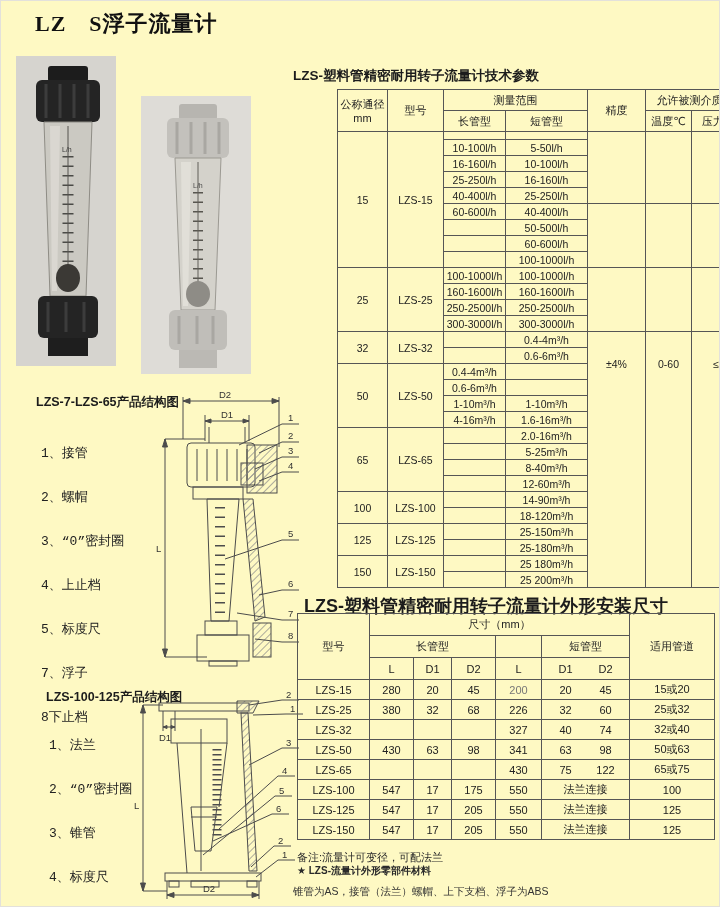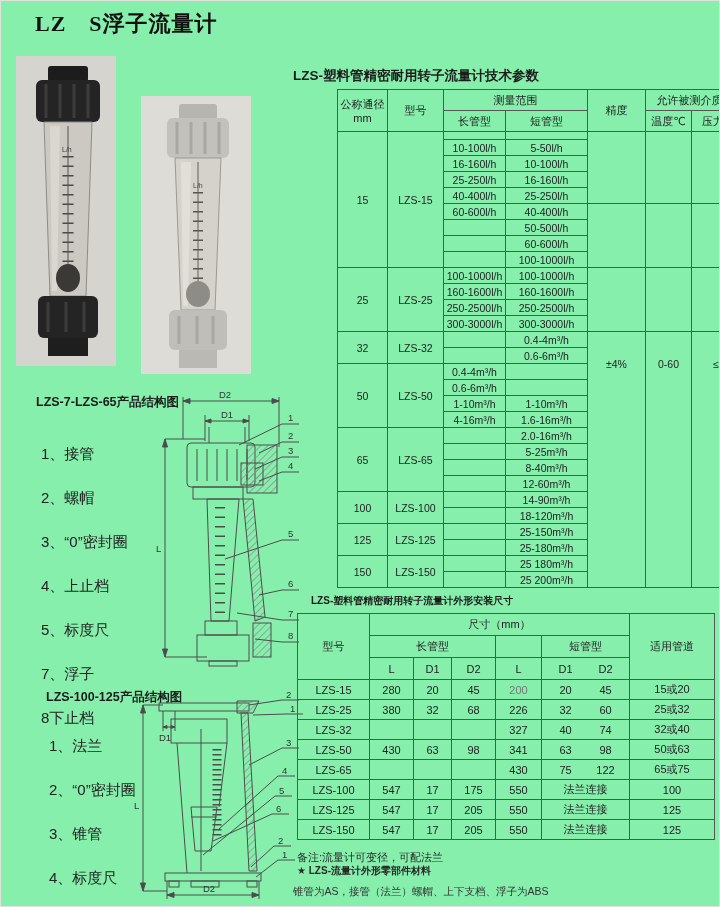--- a/index.html
+++ b/index.html
@@ -1,24 +1,24 @@
 <!DOCTYPE html>
 <html><head>
 <meta charset="utf-8">
 <style>
   html,body{margin:0;padding:0;background:#9a9a9a;}
-  .page{position:relative;width:720px;height:907px;margin:0 auto;background:#86efac;
+  .page{position:relative;width:720px;height:907px;margin:0 auto;background:#fef9c3;
         font-family:"Liberation Sans","DejaVu Sans",sans-serif;color:#2a2a2a;overflow:hidden;
         border:1px solid #e3e1db;box-sizing:border-box;}
   .abs{position:absolute;}
   .page-title{left:34px;top:8px;font-family:"Liberation Serif","DejaVu Serif",serif;
               font-weight:bold;font-size:22px;letter-spacing:1px;color:#111;}
   .tbl-title{font-weight:bold;font-size:13.5px;color:#1c1c1c;white-space:nowrap;}
   .sec-title{font-weight:bold;font-size:12.5px;color:#1c1c1c;white-space:nowrap;}
-  .parts{font-size:15px;line-height:22px;color:#222;white-space:pre-line;}
+  .parts{font-size:13px;line-height:22px;color:#222;white-space:pre-line;font-family:Liberation Mono, monospace;}
   .parts div{height:22px;}
   .photo{background:#d6d4cf;box-shadow:0 0 0 1px #c9c7c1 inset;}
   .photo2{background:#dedcd7;}
   
   table{border-collapse:collapse;table-layout:fixed;background:transparent;}
   .t1{left:296px;top:88px;width:418px;font-size:10.5px;margin-left:40px;}
   .t2{left:296px;top:612px;width:417px;font-size:11px;}
   .t1 th,.t1 td,.t2 th,.t2 td{border:1px solid #565656;text-align:center;vertical-align:middle;
       padding:0 1px;overflow:hidden;white-space:nowrap;font-weight:normal;color:#222;}
   .t1 thead tr{height:21px;}
@@ -449,21 +449,21 @@
         <td></td>
           <td>25 180m³/h</td>
         </tr>
       <tr>
           <td></td>
           <td>25 200m³/h</td>
         </tr>
     </tbody>
   </table>
 
-  <div class="abs tbl-title" style="left:310px;top:593px;font-size:10px;">LZS-塑料管精密耐用转子流量计外形安装尺寸</div>
+  <div class="abs tbl-title" style="left:303px;top:593px;font-size:18px;">LZS-塑料管精密耐用转子流量计外形安装尺寸</div>
   <table class="abs t2">
     <colgroup>
         <col style="width:72px">
         <col style="width:44px">
         <col style="width:38px">
         <col style="width:44px">
         <col style="width:46px">
         <col style="width:88px">
         <col style="width:85px">
       </colgroup>

